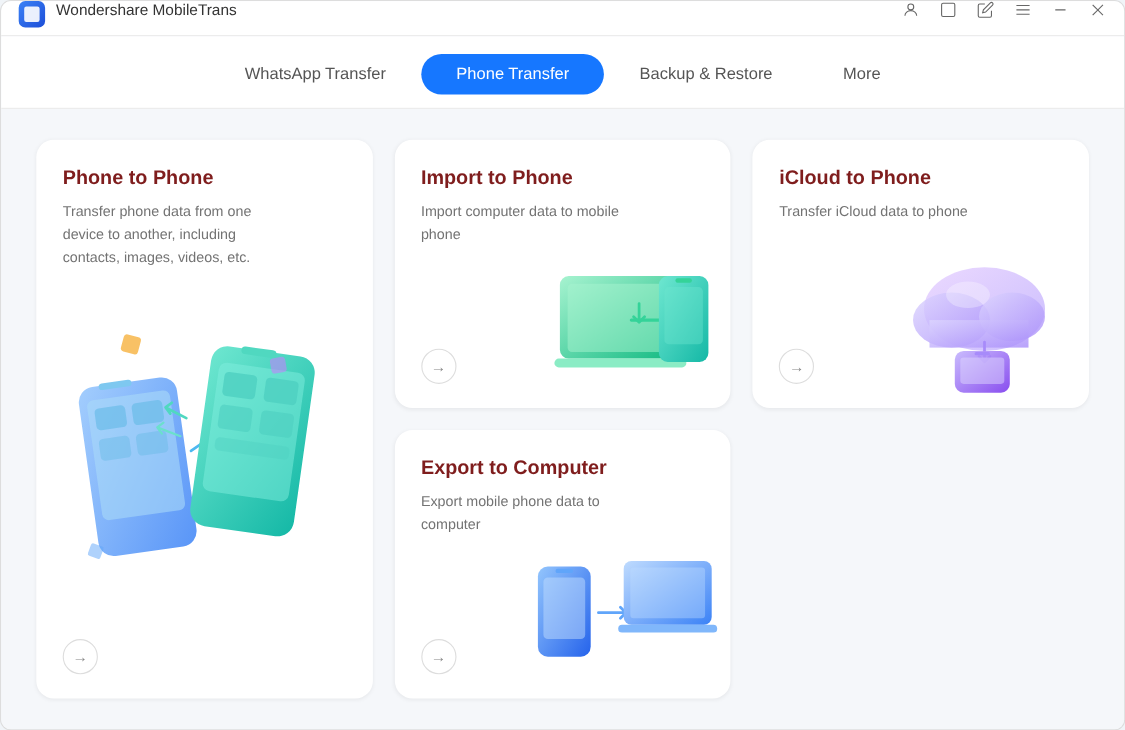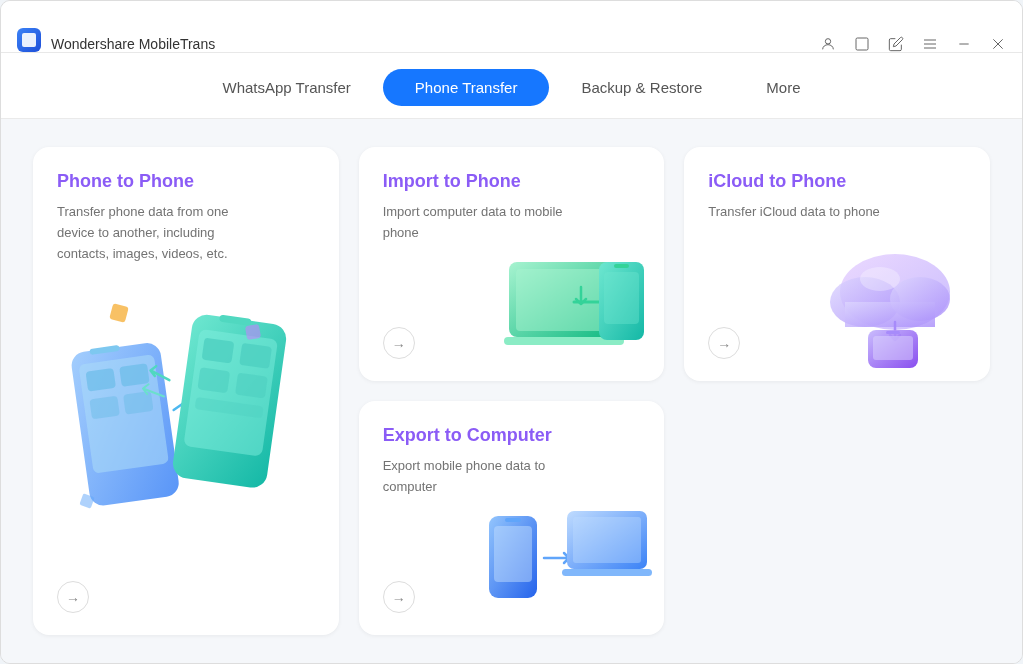--- a/index.html
+++ b/index.html
@@ -12,23 +12,23 @@
       overflow: hidden;
       display: flex;
       flex-direction: column;
       border-radius: 10px;
       border: 1px solid #ddd;
     }
 
     
     .titlebar {
       background: #ffffff;
-      height: 52px;
-      display: flex;
-      align-items: flex-end;
+      height: 32px;
+      display: flex;
+      align-items: flex-start;
       padding: 0 16px;
       border-bottom: 1px solid #e8e8e8;
       flex-shrink: 0;
     }
 
     .app-icon {
       width: 24px;
       height: 24px;
       background: linear-gradient(135deg, #3b82f6, #1d4ed8);
       border-radius: 6px;
@@ -135,21 +135,21 @@
       box-shadow: 0 1px 4px rgba(0,0,0,0.06);
     }
 
     .card-large {
       grid-row: 1 / 3;
     }
 
     .card-title {
       font-size: 18px;
       font-weight: 700;
-      color: #8b5cf6;
+      color: #7f1d1d;
       margin-bottom: 10px;
     }
 
     .card-desc {
       font-size: 13px;
       color: #737373;
       line-height: 1.6;
       max-width: 180px;
     }
 

